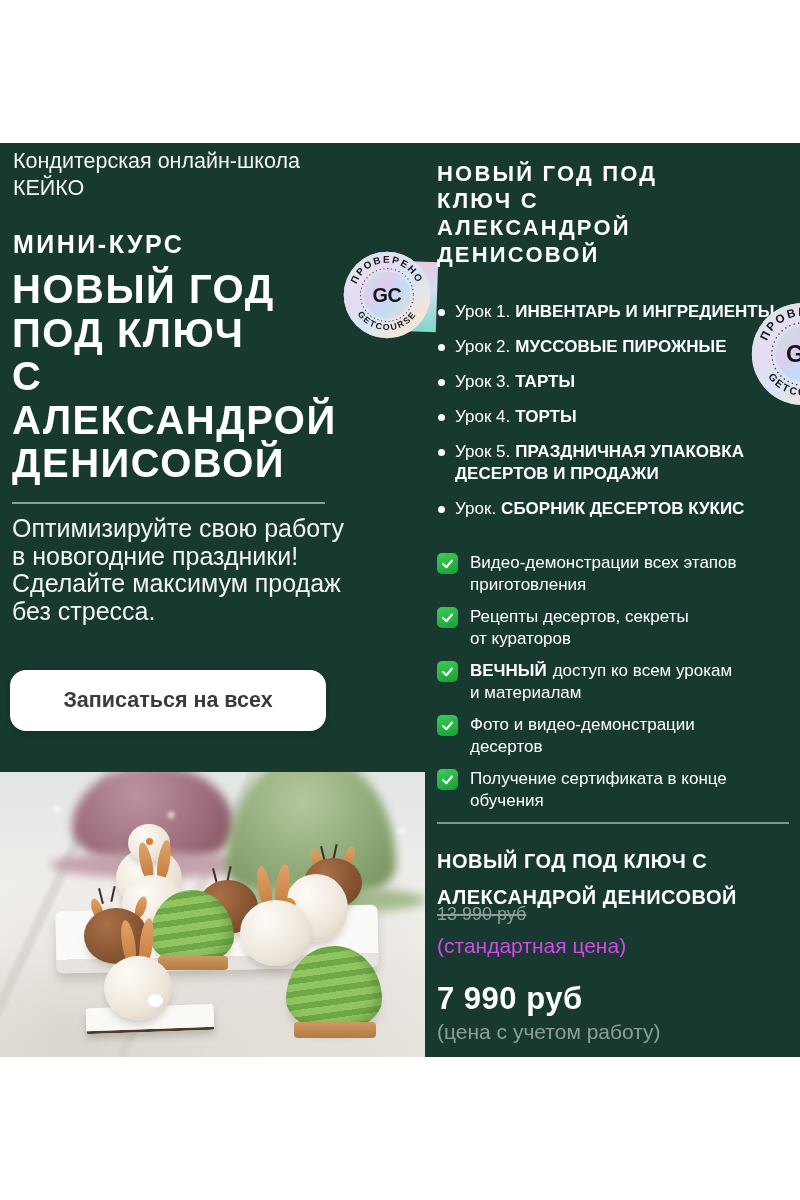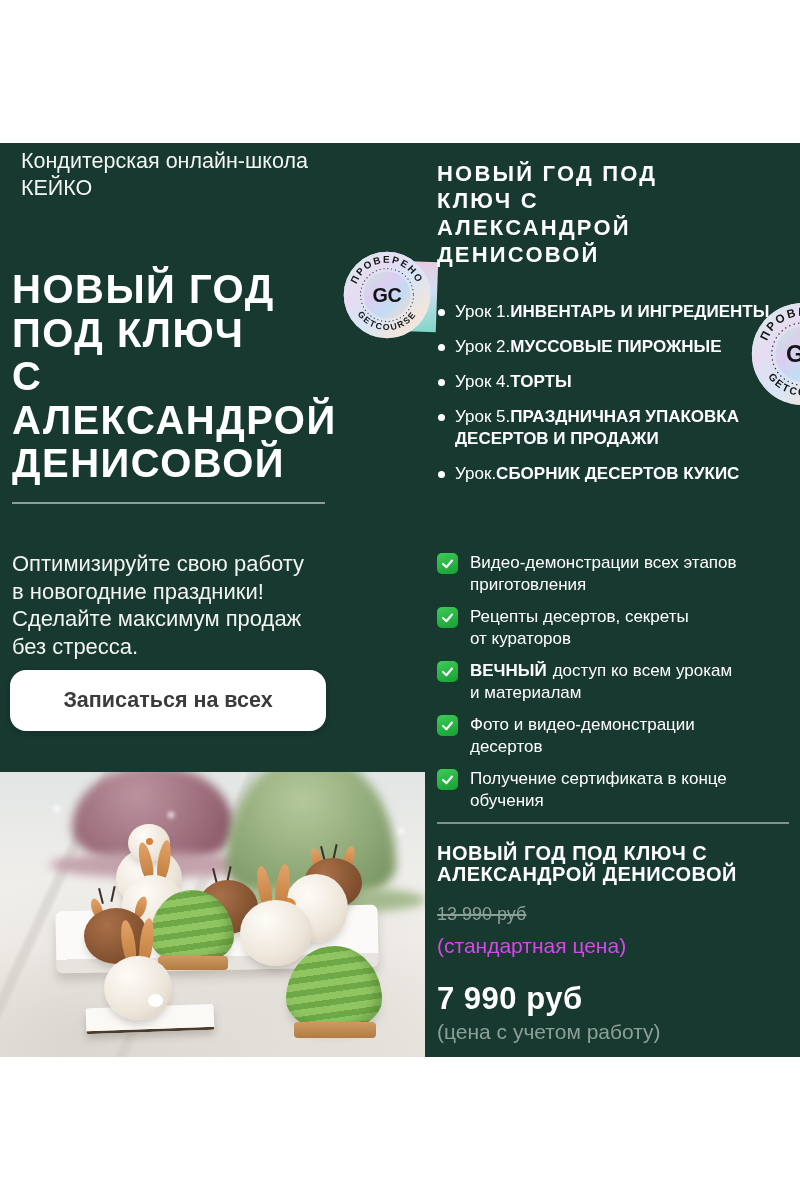--- a/index.html
+++ b/index.html
@@ -8,53 +8,53 @@
     position:relative; width:800px; height:1200px; background:#ffffff;
     font-family:"Liberation Sans", sans-serif; overflow:hidden;
   }
   .canvas {
     position:absolute; left:0; top:143px; width:800px; height:914px;
     background:#17392f; overflow:hidden; color:#ffffff;
   }
   .pre { white-space:pre-line; }
 
   
-  .school { position:absolute; left:13px; top:5px; font-size:21.5px; line-height:27px; color:#f3f5f3;margin-left:8px; }
+  .school { position:absolute; left:13px; top:5px; font-size:21.5px; line-height:27px; color:#f3f5f3; }
   .kicker { position:absolute; left:13px; top:87px; font-size:25px; font-weight:bold; letter-spacing:2.5px; }
   .h1 { position:absolute; left:12px; top:125px; font-size:40px; font-weight:bold; line-height:43.5px; letter-spacing:1.5px; }
   .div-left { position:absolute; left:12px; top:359px; width:313px; height:2px; background:rgba(235,242,238,.55); }
-  .para { position:absolute; left:12px; top:407px; font-size:22px; line-height:27.5px; color:#f1f4f1; }
+  .para { position:absolute; left:12px; top:372px; font-size:25px; line-height:27.5px; color:#f1f4f1; }
   .cta {
     position:absolute; left:10px; top:527px; width:316px; height:61px;
     background:#ffffff; border:none; border-radius:16px;
     font-family:inherit; font-size:21.5px; font-weight:bold; color:#3b3b3b; cursor:pointer;
     box-shadow:0 2px 6px rgba(0,0,0,.18);
   }
 
   
   .col-right { position:absolute; left:437px; top:0; width:356px; height:100%; }
   .r-heading { position:absolute; left:0; top:17px; font-size:22px; font-weight:bold; letter-spacing:2.2px; line-height:27px; }
 
   .lessons { position:absolute; left:0; top:158px; width:356px; }
   .lesson { display:flex; margin-bottom:13px; font-size:17px; line-height:22px; }
   .lesson .dot { flex:0 0 auto; width:7px; height:7px; border-radius:50%; background:#fff; margin:8px 10px 0 1px; }
-  .lesson .pfx { }
+  .lesson .pfx { margin-right:5px; }
 
   .checks { position:absolute; left:0; top:409px; width:356px; }
   .check { display:flex; margin-bottom:10px; font-size:17px; line-height:22px; }
   .ck {
     flex:0 0 auto; width:21px; height:21px; border-radius:5px; margin:1px 12px 0 0;
     background:linear-gradient(160deg,#3ecb58,#17a035);
     display:flex; align-items:center; justify-content:center;
   }
   .ctext b { margin-right:6px; }
   .ctext b:empty { display:none; margin:0; }
 
   .div-right { position:absolute; left:0; top:679px; width:352px; height:2px; background:rgba(235,242,238,.5); }
-  .p-title { position:absolute; left:0; top:700px; font-size:20px; font-weight:bold; line-height:21px; letter-spacing:.5px; }
+  .p-title { position:absolute; left:0; top:700px; font-size:20px; font-weight:bold; line-height:36px; letter-spacing:.5px; }
   .p-old { position:absolute; left:0; top:761px; font-size:18px; color:#8da097; text-decoration:line-through; text-decoration-thickness:2px; }
   .p-old-note { position:absolute; left:0; top:791px; font-size:21px; color:#d946ef; }
   .p-new { position:absolute; left:0; top:838px; font-size:31px; font-weight:bold; letter-spacing:.5px; }
   .p-new-note { position:absolute; left:0; top:877px; font-size:21px; color:#8da097; }
 
   
   .badge { position:absolute; }
   .badge-left { left:343px; top:108px; width:88px; height:88px; }
   .badge-right { left:751px; top:159px; width:104px; height:104px; }
   .badge svg { position:relative; display:block; width:100%; height:100%; }
@@ -98,20 +98,21 @@
   .tail { border-radius:50%; background:#fff; }
 </style>
 </head>
 <body>
 
 <div class="page">
   <div class="canvas">
 
     <div class="school pre">Кондитерская онлайн-школа
 КЕЙКО</div>
+    <div class="kicker">МИНИ-КУРС</div>
     <div class="h1 pre">НОВЫЙ ГОД
 ПОД КЛЮЧ
 С
 АЛЕКСАНДРОЙ
 ДЕНИСОВОЙ</div>
     <div class="div-left"></div>
     <div class="para pre">Оптимизируйте свою работу
 в новогодние праздники!
 Сделайте максимум продаж
 без стресса.</div>
@@ -212,20 +213,24 @@
         <div class="lesson">
             <span class="dot"></span>
             <div class="ltext"><span class="pfx">Урок 1.</span><b class="pre">ИНВЕНТАРЬ И ИНГРЕДИЕНТЫ</b></div>
           </div>
         <div class="lesson">
             <span class="dot"></span>
             <div class="ltext"><span class="pfx">Урок 2.</span><b class="pre">МУССОВЫЕ ПИРОЖНЫЕ</b></div>
           </div>
         <div class="lesson">
             <span class="dot"></span>
+            <div class="ltext"><span class="pfx">Урок 3.</span><b class="pre">ТАРТЫ</b></div>
+          </div>
+        <div class="lesson">
+            <span class="dot"></span>
             <div class="ltext"><span class="pfx">Урок 4.</span><b class="pre">ТОРТЫ</b></div>
           </div>
         <div class="lesson">
             <span class="dot"></span>
             <div class="ltext"><span class="pfx">Урок 5.</span><b class="pre">ПРАЗДНИЧНАЯ УПАКОВКА
 ДЕСЕРТОВ И ПРОДАЖИ</b></div>
           </div>
         <div class="lesson">
             <span class="dot"></span>
             <div class="ltext"><span class="pfx">Урок.</span><b class="pre">СБОРНИК ДЕСЕРТОВ КУКИС</b></div>

